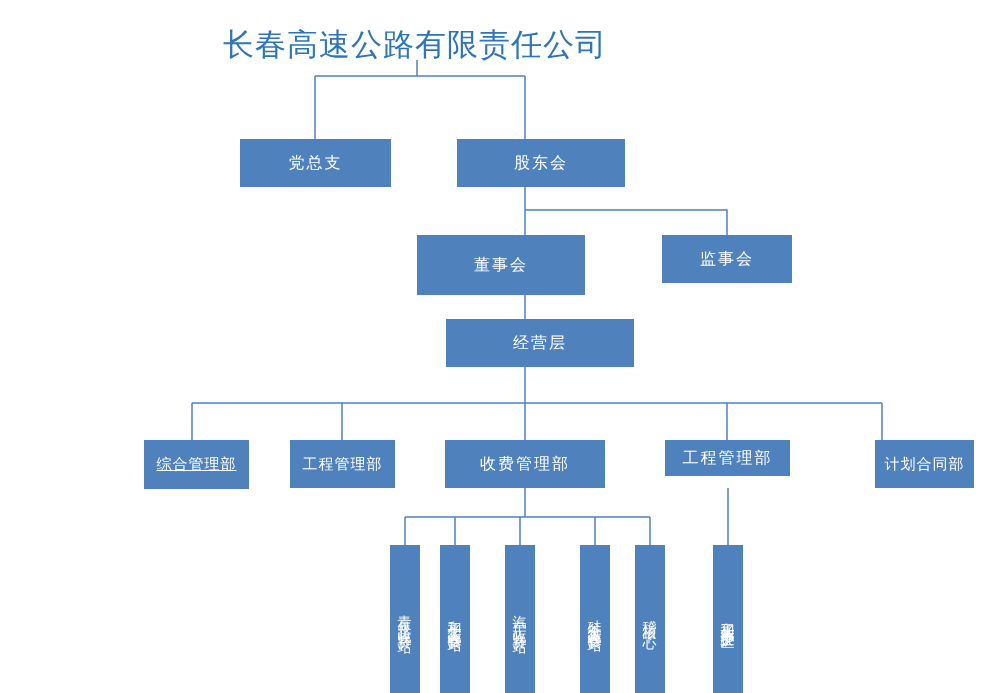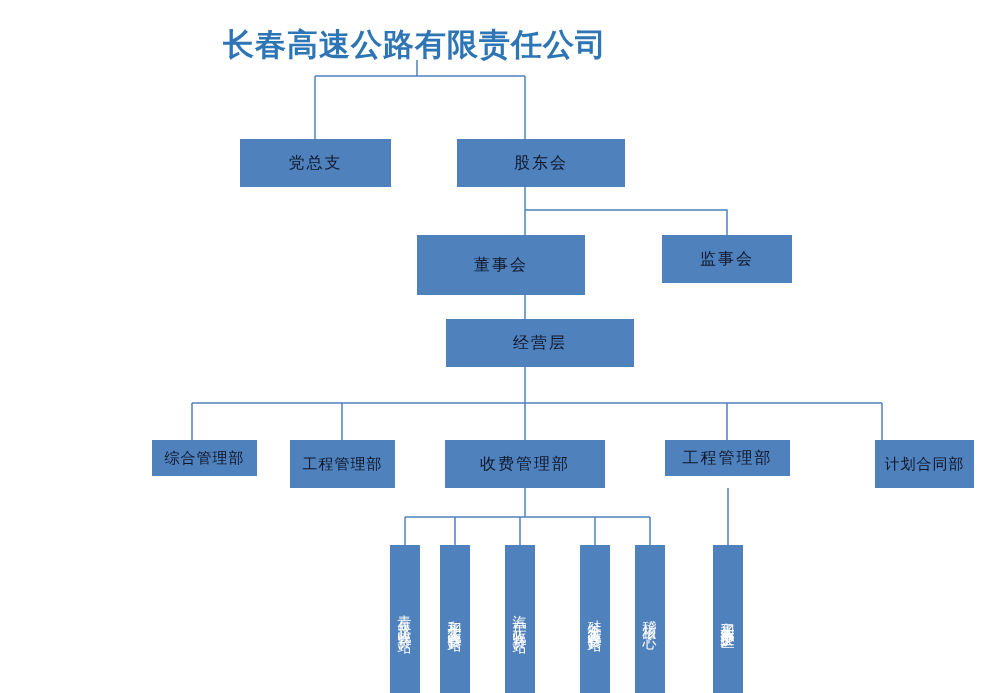--- a/index.html
+++ b/index.html
@@ -23,29 +23,29 @@
     height: 693px;
     pointer-events: none;
   }
   .org-title {
     position: absolute;
     left: 115px;
     top: 24px;
     width: 600px;
     text-align: center;
     font-size: 31px;
-    font-weight: bold;
+    font-weight: normal;
     color: #2e75b6;
     letter-spacing: 1px;
     white-space: nowrap;
   }
   .node {
     position: absolute;
     background: #4f81bd;
-    color: #0f172a;
+    color: #ffffff;
     display: flex;
     align-items: center;
     justify-content: center;
     font-size: 16px;
     letter-spacing: 2px;
     white-space: nowrap;
   }
   .vnode {
     position: absolute;
     background: #4f81bd;
@@ -93,21 +93,21 @@
   <div class="org-title">长春高速公路有限责任公司</div>
 
   <div class="node" style="left:240px; top:139px; width:151px; height:48px;">党总支</div>
   <div class="node" style="left:441px; top:139px; width:168px; height:48px;margin-left:16px;">股东会</div>
 
   <div class="node" style="left:417px; top:235px; width:168px; height:60px;">董事会</div>
   <div class="node" style="left:662px; top:235px; width:130px; height:48px;">监事会</div>
 
   <div class="node" style="left:446px; top:319px; width:188px; height:48px;">经营层</div>
 
-  <div class="node" style="left:152px; top:440px; width:105px; height:36px; font-size:15px; letter-spacing:1px;">综合管理部</div>
+  <div class="node" style="left:144px; top:440px; width:105px; height:49px; font-size:15px; letter-spacing:1px;text-decoration:underline;">综合管理部</div>
   <div class="node" style="left:290px; top:440px; width:105px; height:48px; font-size:15px; letter-spacing:1px;">工程管理部</div>
   <div class="node" style="left:445px; top:440px; width:160px; height:48px;">收费管理部</div>
   <div class="node" style="left:665px; top:440px; width:125px; height:36px;text-align:right;">工程管理部</div>
   <div class="node" style="left:833px; top:440px; width:99px; height:48px; font-size:15px; letter-spacing:1px;margin-left:42px;">计划合同部</div>
 
   <div class="vnode" style="left:390px; top:545px; width:30px; height:148px;">青年路收费站</div>
   <div class="vnode" style="left:440px; top:545px; width:30px; height:148px; letter-spacing:3px;">和平大街收费站</div>
   <div class="vnode" style="left:505px; top:545px; width:30px; height:148px;">汽车厂收费站</div>
   <div class="vnode" style="left:580px; top:545px; width:30px; height:148px; letter-spacing:3px;">硅谷大街收费站</div>
   <div class="vnode" style="left:635px; top:545px; width:30px; height:148px;">稽核中心</div>

